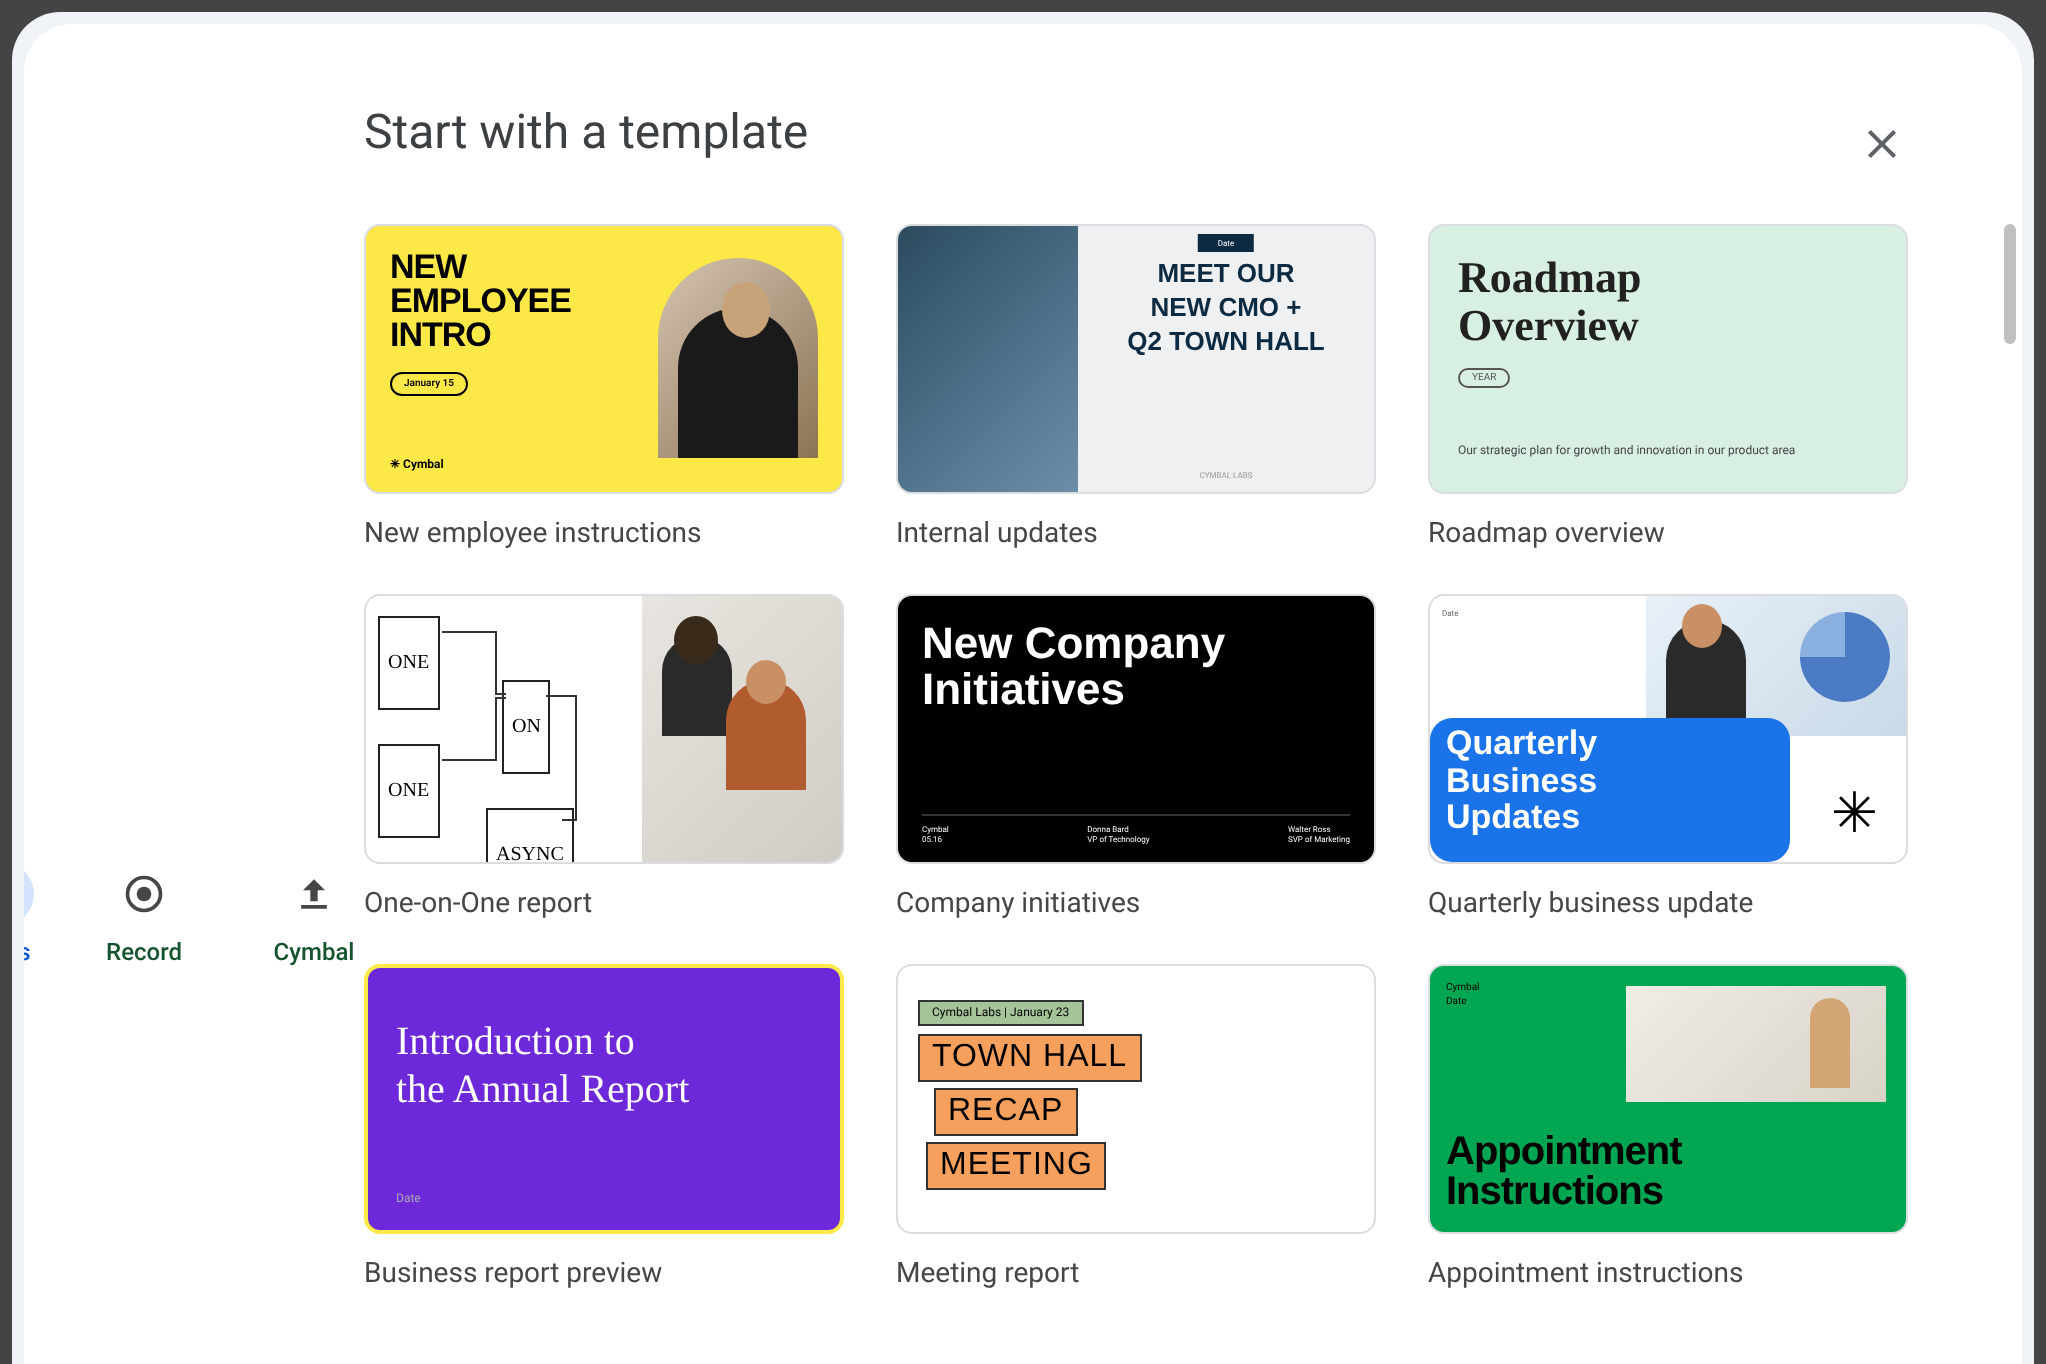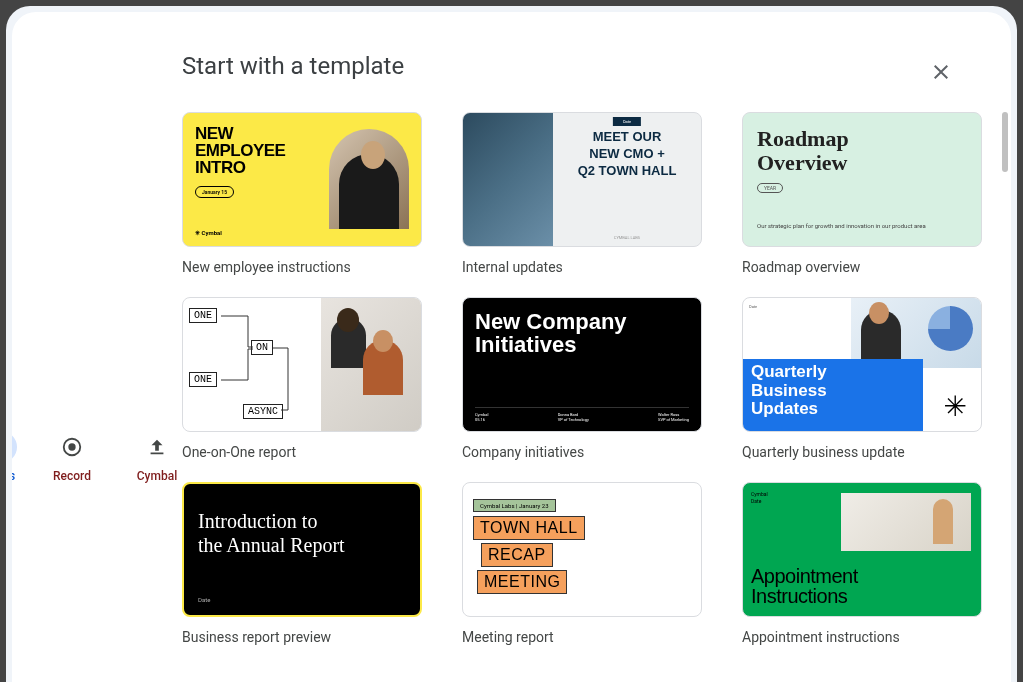--- a/index.html
+++ b/index.html
@@ -80,21 +80,21 @@
     .sidebar-icon svg {
       fill: #444746;
     }
     
     .sidebar-icon-wrapper.active svg {
       fill: #0b57d0;
     }
     
     .sidebar-label {
       font-size: 12px;
-      color: #7f1d1d;
+      color: #14532d;
       font-weight: 500;
     }
     
     .sidebar-label.active {
       color: #0b57d0;
     }
     
     .main-content {
       flex: 1;
       padding: 40px 50px 0 50px;
@@ -118,21 +118,21 @@
       display: flex;
       align-items: center;
       justify-content: center;
       cursor: pointer;
       color: #5f6368;
     }
     
     .grid {
       display: grid;
       grid-template-columns: repeat(3, 240px);
-      gap: 22px 40px;
+      gap: 22px 26px;
     }
     
     .template-card {
       display: flex;
       flex-direction: column;
       gap: 12px;
       cursor: pointer;
     }
     
     .thumb {
@@ -285,23 +285,23 @@
       display: flex;
     }
     .t4-left {
       flex: 1;
       padding: 12px 6px;
       position: relative;
     }
     .t4-box {
       border: 1px solid #222;
       font-size: 10px;
-      padding: 1px 4px;
-      position: absolute;
-      font-family: Liberation Mono, monospace;
+      padding: 17px 4px;
+      position: absolute;
+      font-family: Liberation Serif, serif;
     }
     .t4-img {
       width: 100px;
       background: linear-gradient(135deg, #e8e4df 0%, #d0ccc5 100%);
       position: relative;
     }
     .t4-p1 {
       position: absolute;
       top: 20px;
       left: 10px;
@@ -415,39 +415,40 @@
     }
     .t6-blue {
       position: absolute;
       bottom: 0;
       left: 0;
       width: 180px;
       height: 72px;
       background: #1a73e8;
       color: #fff;
       padding: 4px 8px;
+      border-radius: 11px;
     }
     .t6-text {
       font-weight: 700;
       font-size: 17px;
       line-height: 1.1;
       font-family: Arial, sans-serif;
     }
     .t6-star {
       position: absolute;
       bottom: 8px;
       right: 14px;
       font-size: 28px;
       color: #000;
       font-weight: 100;
     }
     
     
     .t7 {
-      background: #000000;
+      background: #6d28d9;
       border: 2px solid #fce947;
       color: #fff;
       padding: 25px 14px 14px;
       position: relative;
     }
     .t7-title {
       font-family: Georgia, serif;
       font-size: 20px;
       line-height: 1.2;
     }
@@ -511,21 +512,21 @@
       top: 6px;
       width: 20px;
       height: 45px;
       background: #d4a574;
       border-radius: 10px 10px 0 0;
     }
     .t9-title {
       position: absolute;
       bottom: 10px;
       left: 8px;
-      font-weight: 400;
+      font-weight: 700;
       font-size: 20px;
       line-height: 1.0;
       font-family: Arial, sans-serif;
       letter-spacing: -0.5px;
     }
     
     .scrollbar {
       position: absolute;
       right: 3px;
       top: 100px;

